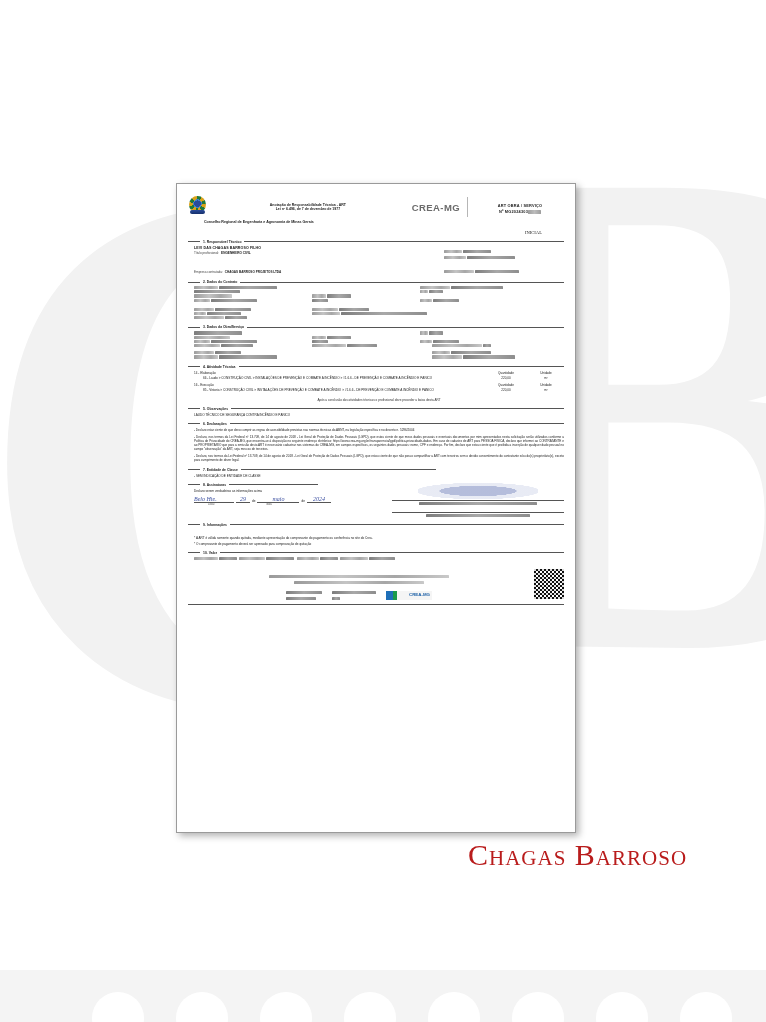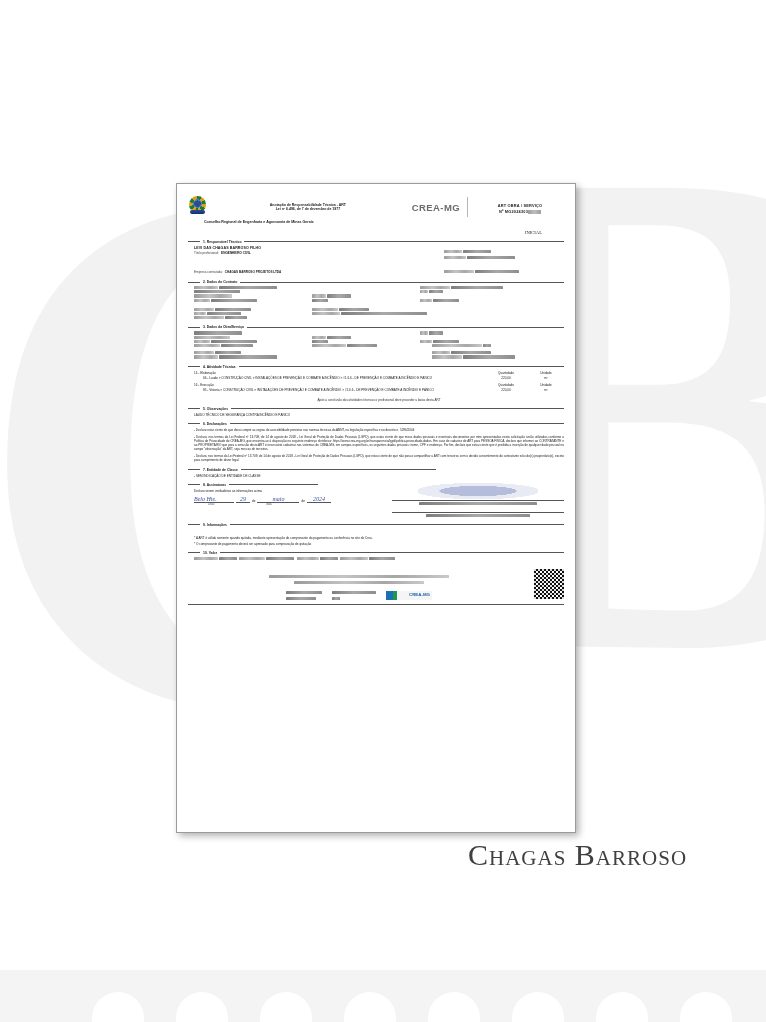--- a/index.html
+++ b/index.html
@@ -22,21 +22,21 @@
   }
   .bottom-band .dot{
     position:absolute;bottom:-22px;width:52px;height:52px;border-radius:50%;
     background:#ffffff;
   }
   .band-line{position:absolute;left:0;right:0;bottom:52px;height:6px;background:#ffffff;}
   
   .brand{
     position:absolute;left:468px;top:838px;
     font-family:"Liberation Serif", serif;
-    font-size:30px;color:#404040;letter-spacing:1px;
+    font-size:30px;color:#b91c1c;letter-spacing:1px;
     font-variant:small-caps;white-space:nowrap;
   }
   
   .page{
     position:absolute;left:176px;top:183px;width:400px;height:650px;
     background:#ffffff;border:1px solid #9a9a9a;
     box-shadow:3px 3px 7px rgba(0,0,0,.30);
     box-sizing:border-box;padding:9px 11px 0 11px;
     font-size:3.1px;color:#1a1a1a;
   }

